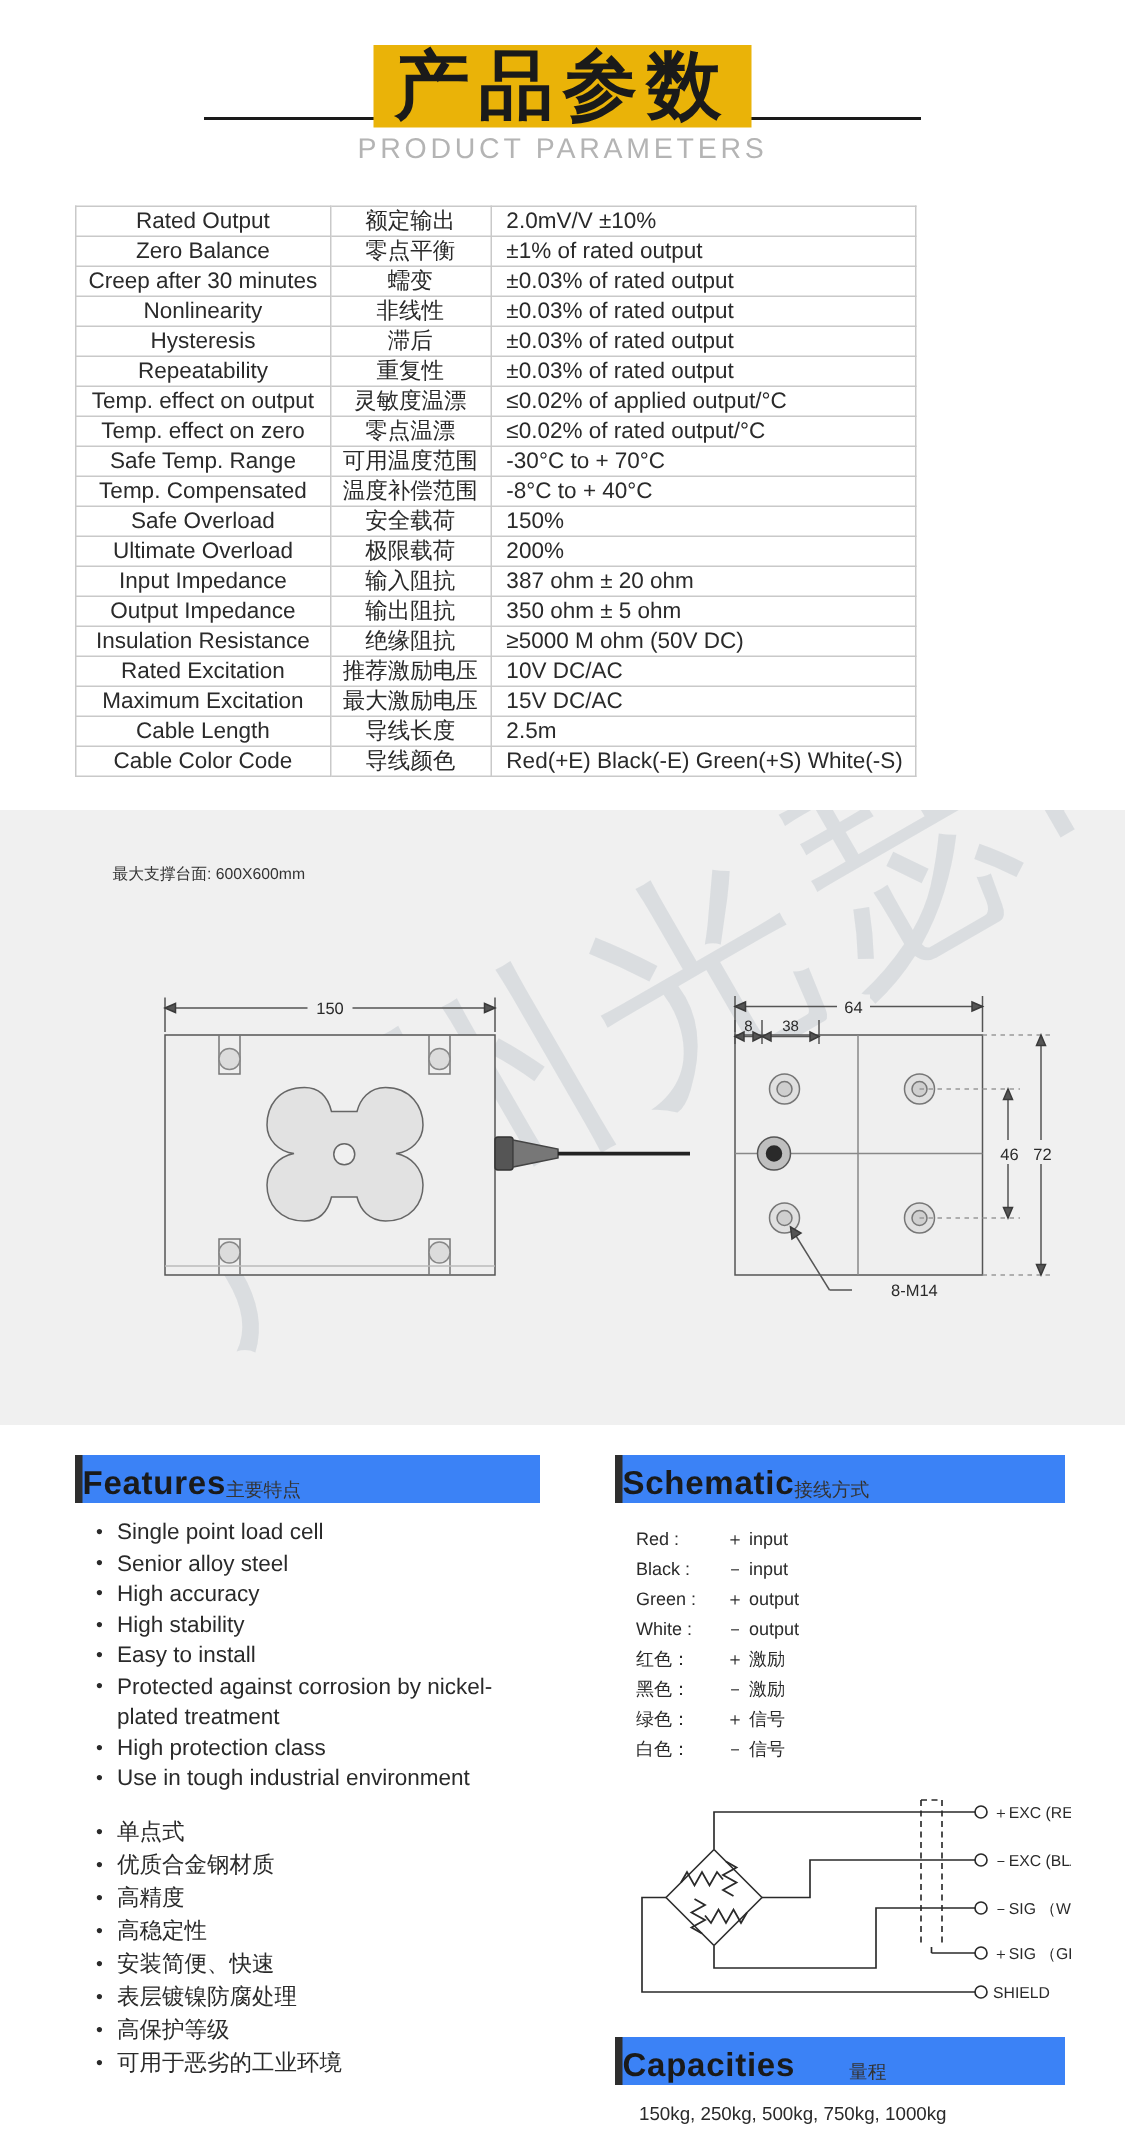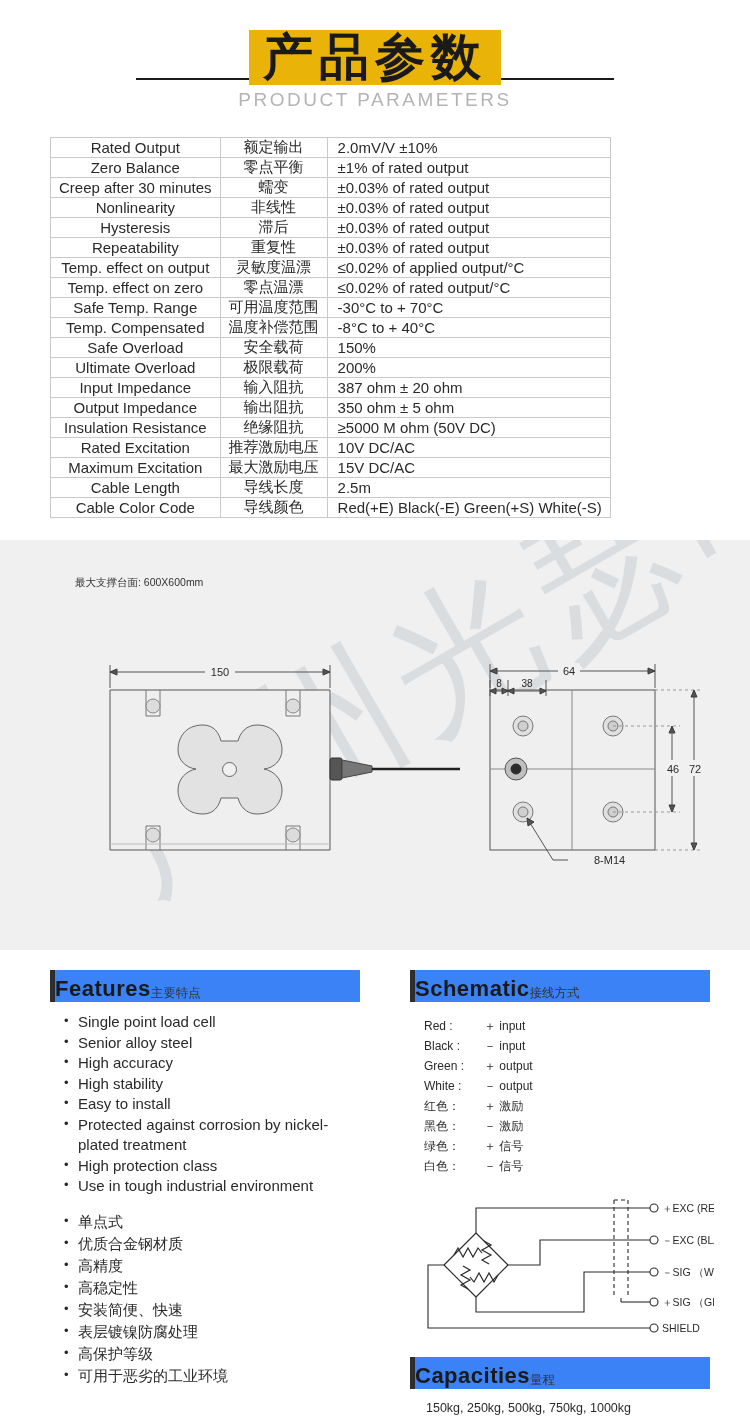--- a/index.html
+++ b/index.html
@@ -508,19 +508,19 @@
       </g>
       <g font-family="Liberation Sans, sans-serif" font-size="10.5" fill="#2a2a2a">
         <text x="248" y="32">＋EXC (RED)　 (红)</text>
         <text x="248" y="64">－EXC (BLACK) (黑)</text>
         <text x="248" y="96">－SIG （WHITE）(白)</text>
         <text x="248" y="126">＋SIG （GREEN）(绿)</text>
         <text x="248" y="152">SHIELD</text>
       </g>
     </svg>
 
-    <div class="sec-head" style="margin-top:8px;">
+    <div class="sec-head" style="margin-top:8px;gap:36px;">
       <span class="en">Capacities</span>
       <span class="cn">量程</span>
     </div>
     <div class="cap-body">150kg, 250kg, 500kg, 750kg, 1000kg</div>
   </div>
 </div>
 
 </body></html>

